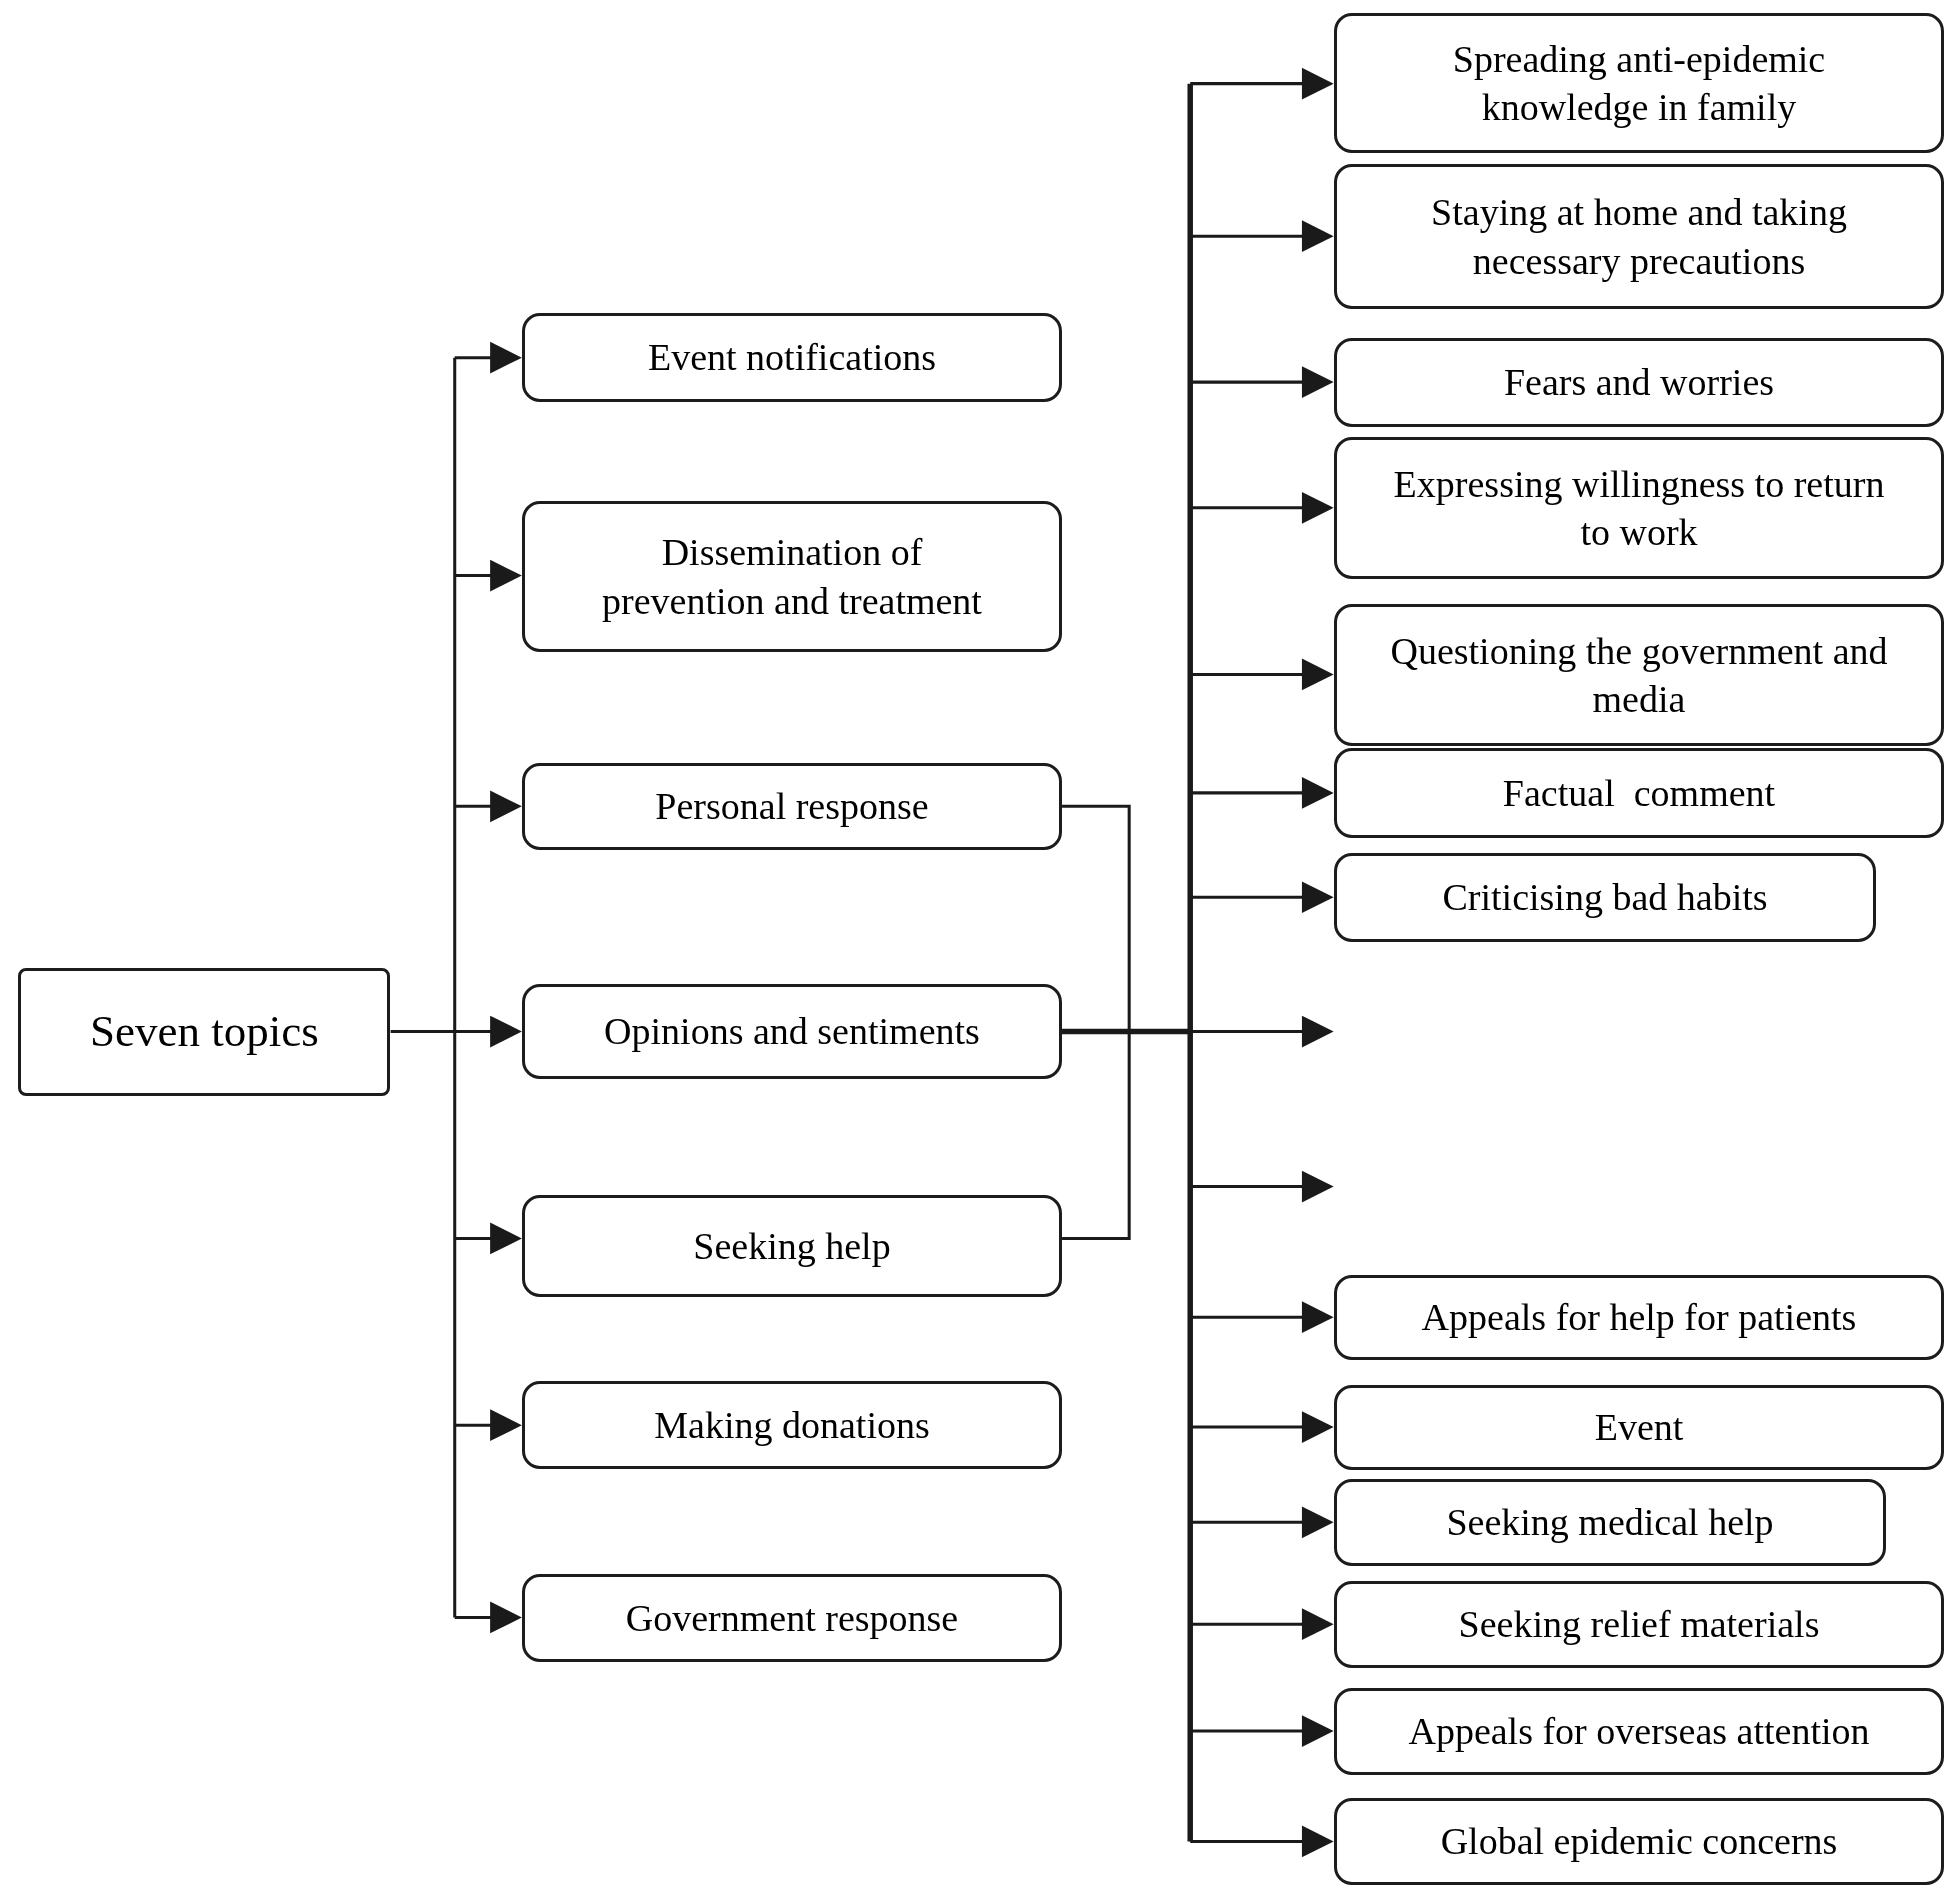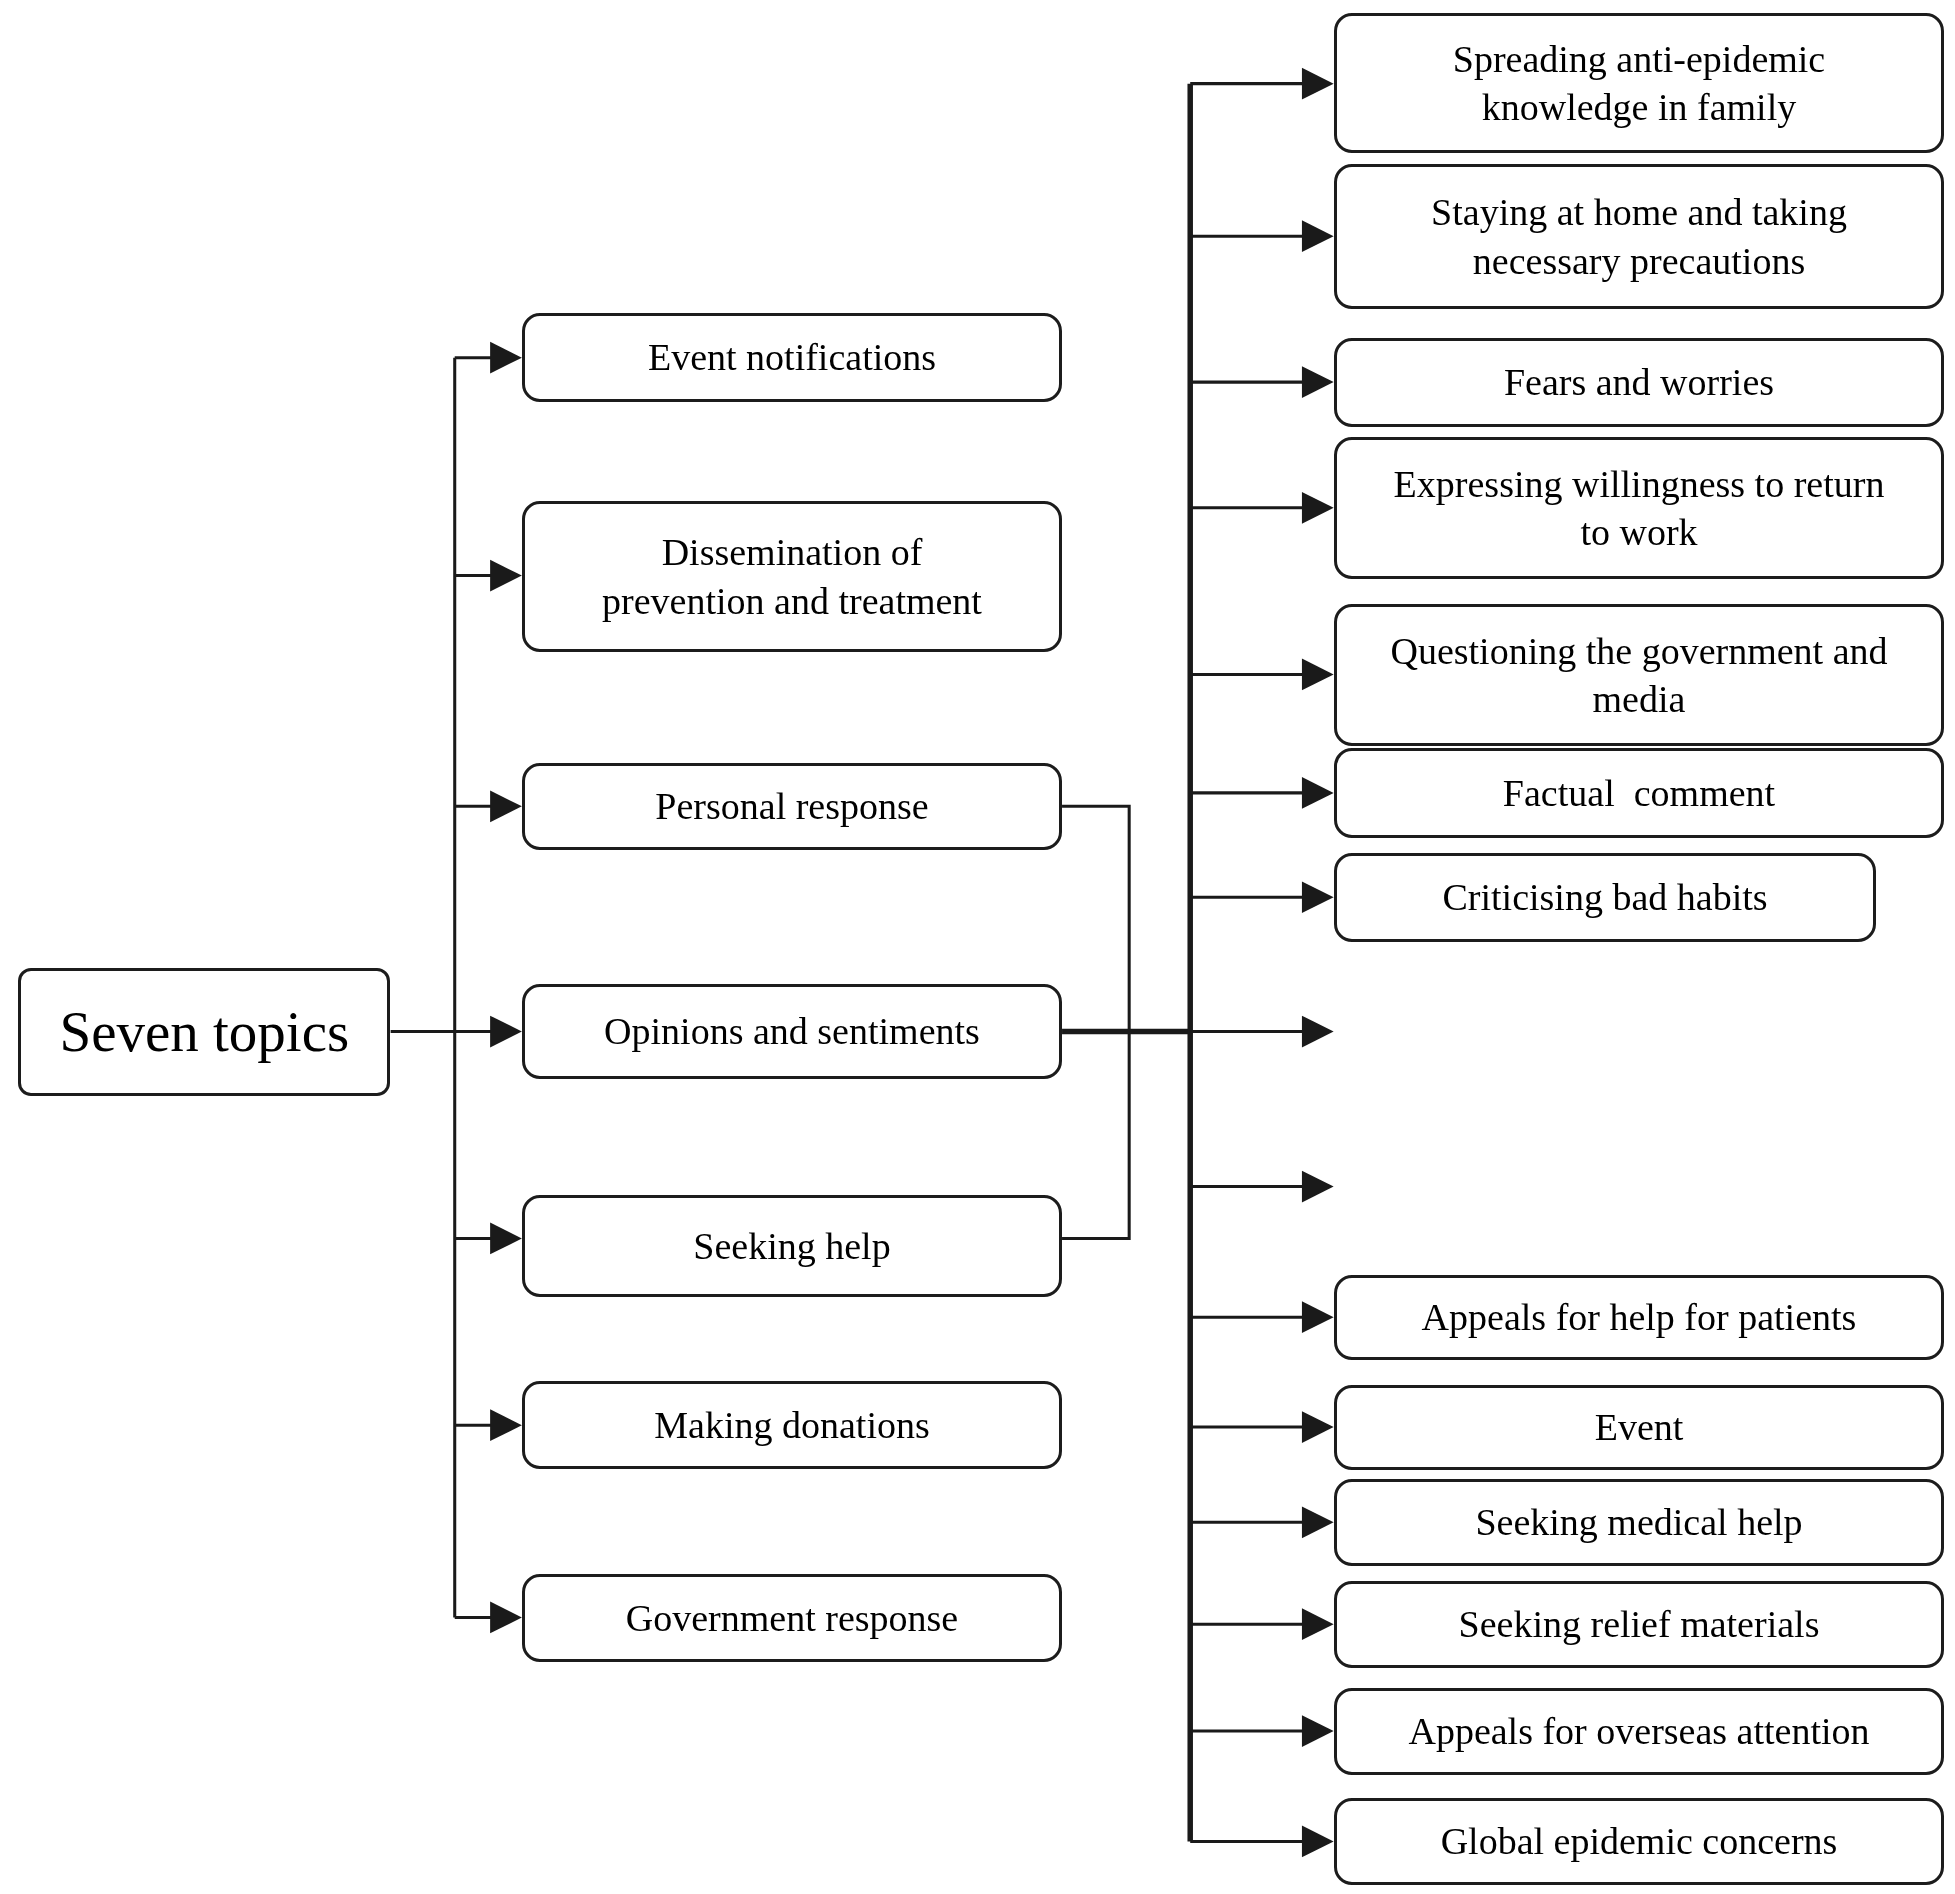--- a/index.html
+++ b/index.html
@@ -10,21 +10,21 @@
   svg.wires{position:absolute;left:0;top:0;}
   .w5{stroke:#1a1a1a;stroke-width:5;fill:none;}
   .w9{stroke:#1a1a1a;stroke-width:9;fill:none;}
   .head{fill:#1a1a1a;stroke:none;}
   .box{
     position:absolute;display:flex;align-items:center;justify-content:center;
     text-align:center;background:#ffffff;border:3.1px solid #1c1c1c;border-radius:18px;
     box-sizing:border-box;font-size:38px;line-height:1.27;white-space:pre-line;
     padding:0 7.3px;
   }
-  .root{font-size:57px;border-radius:13px;}
+  .root{font-size:45px;border-radius:8px;}
 </style>
 </head>
 <body>
 
 <div class="stage">
 
   <svg class="wires" width="1955" height="1894" viewBox="0 0 3203 3103">
 
     <path class="w5" d="M745 586 V2650"></path>
 
@@ -176,21 +176,21 @@
   </div>
   <div class="box" style="left:1334px;top:853px;width:542px;height:89px">
     <span>Criticising bad habits</span>
   </div>
   <div class="box" style="left:1334px;top:1275px;width:610px;height:85px">
     <span>Appeals for help for patients</span>
   </div>
   <div class="box" style="left:1334px;top:1385px;width:610px;height:85px">
     <span>Event</span>
   </div>
-  <div class="box" style="left:1334px;top:1479px;width:610px;height:87px">
+  <div class="box" style="left:1334px;top:1479px;width:552px;height:87px">
     <span>Seeking medical help</span>
   </div>
   <div class="box" style="left:1334px;top:1581px;width:610px;height:87px">
     <span>Seeking relief materials</span>
   </div>
   <div class="box" style="left:1334px;top:1688px;width:610px;height:87px">
     <span>Appeals for overseas attention</span>
   </div>
   <div class="box" style="left:1334px;top:1798px;width:610px;height:87px">
     <span>Global epidemic concerns</span>

